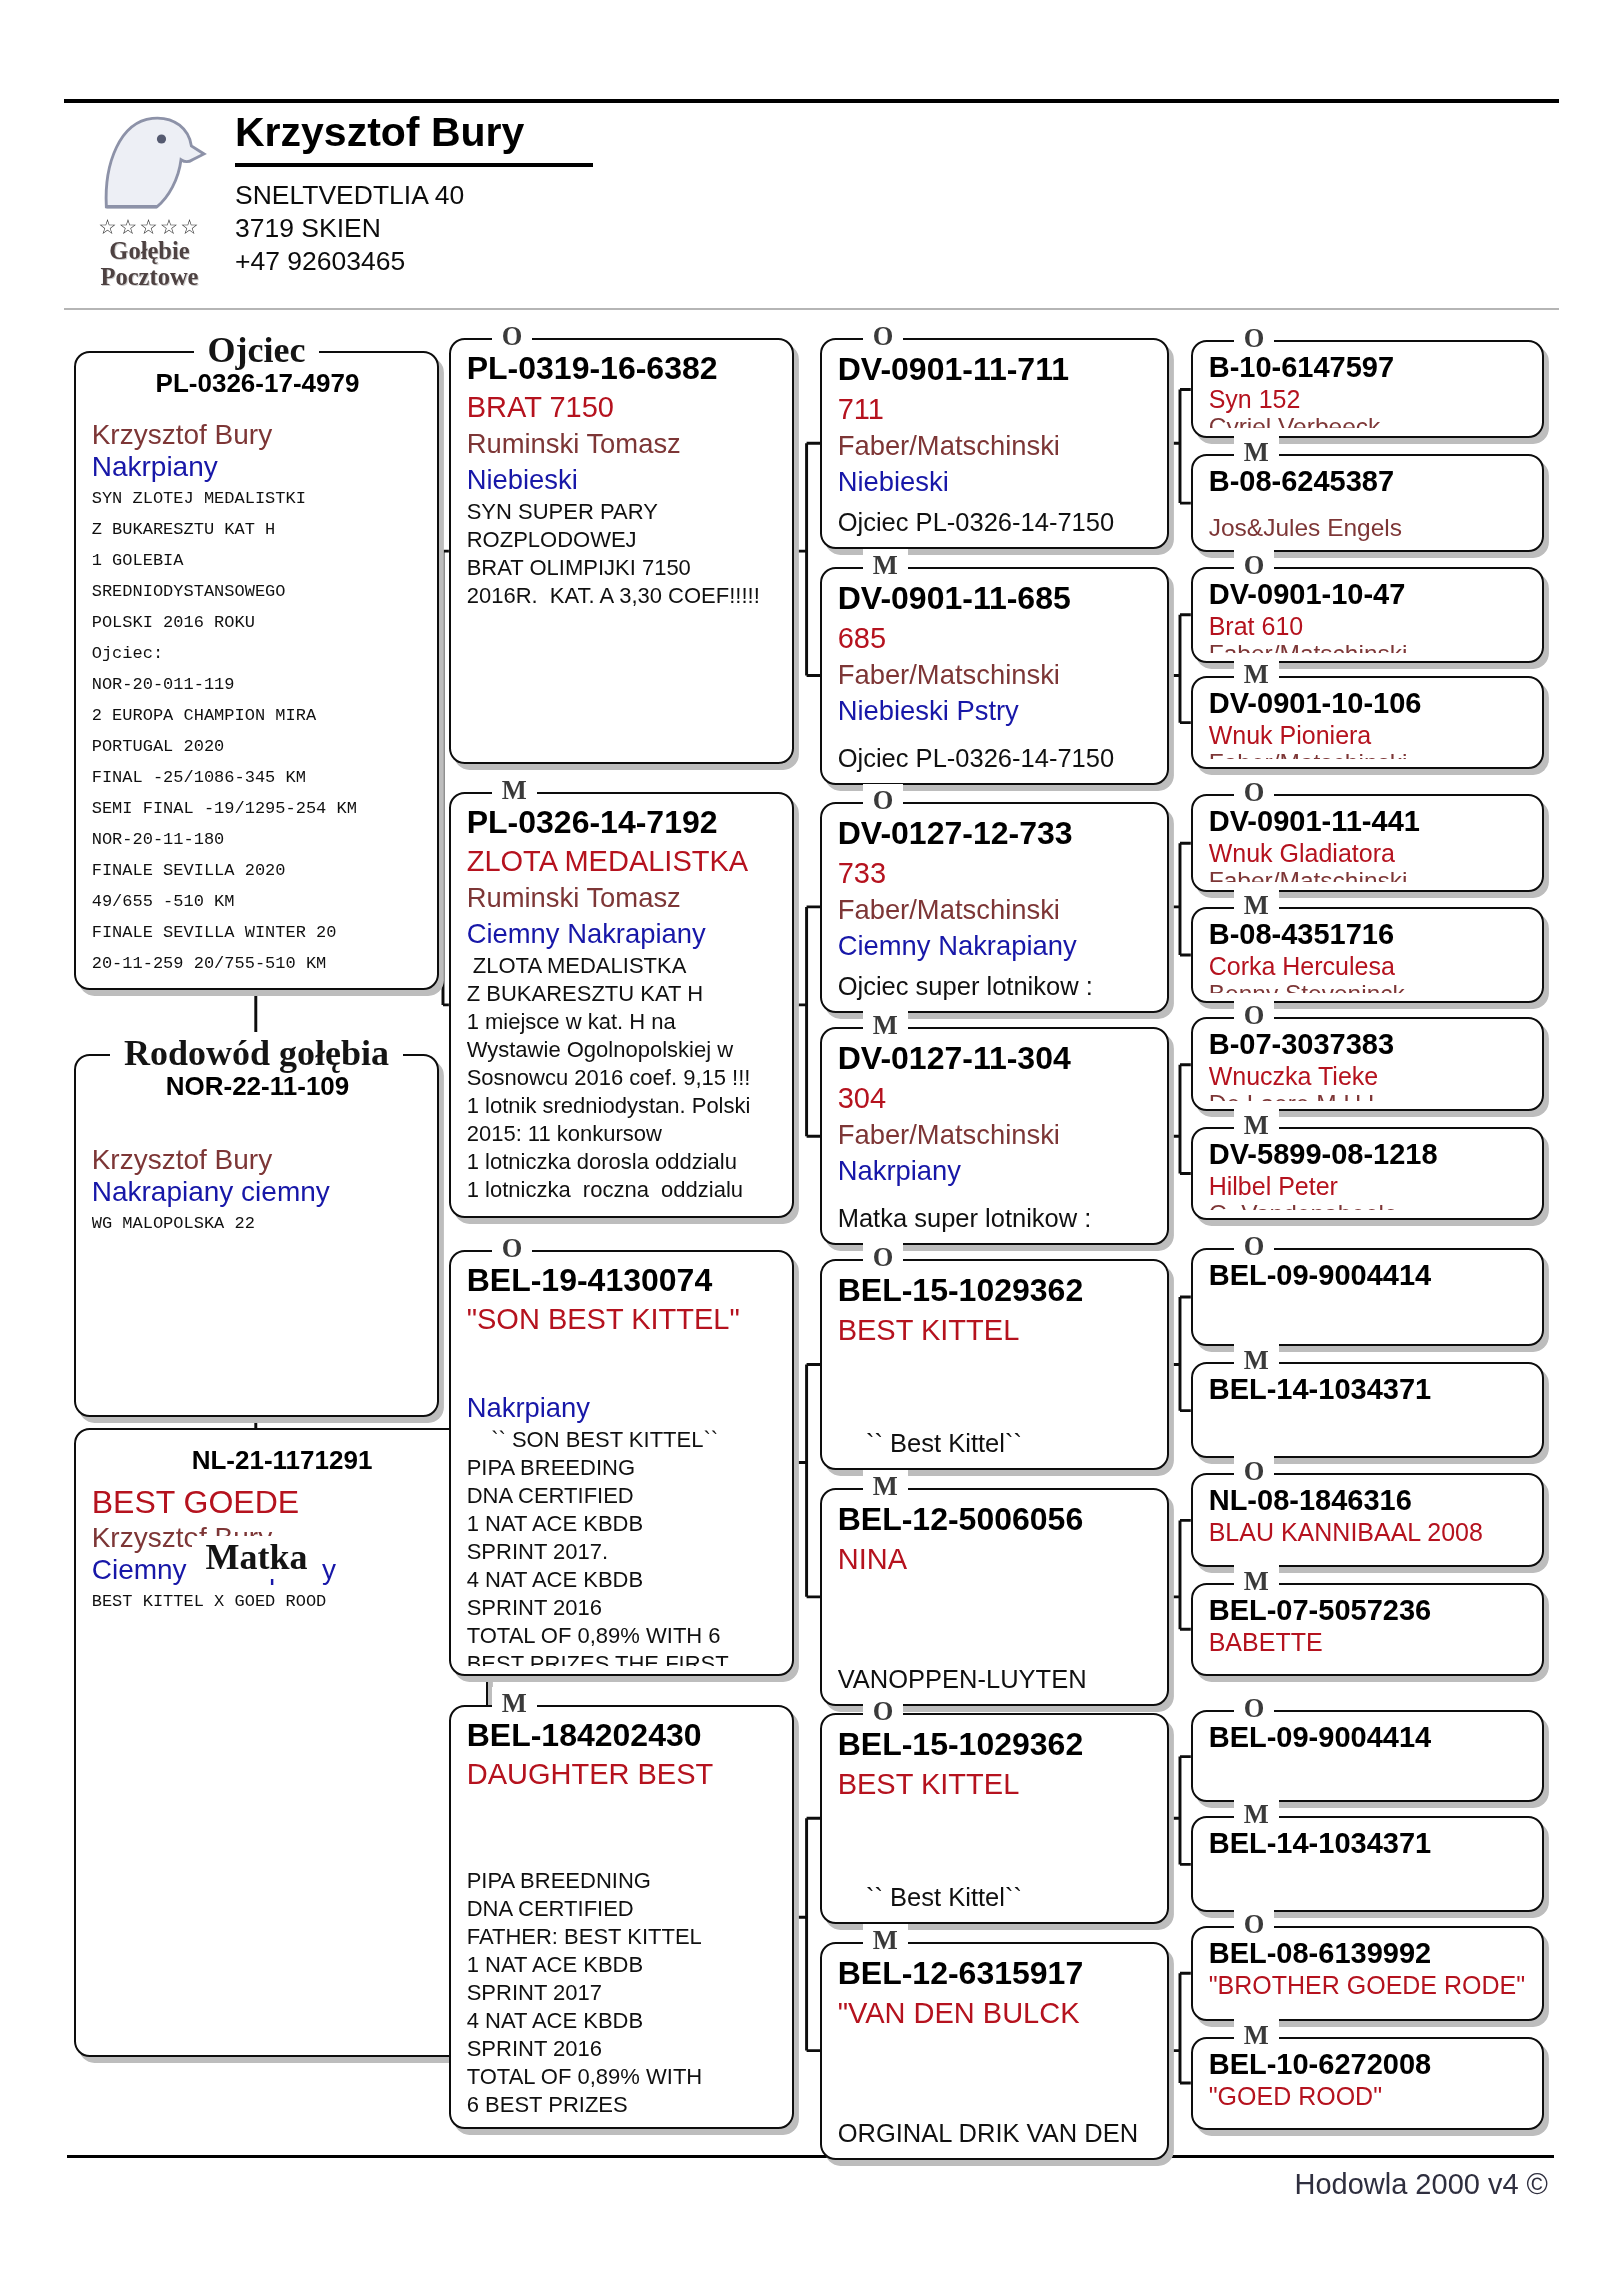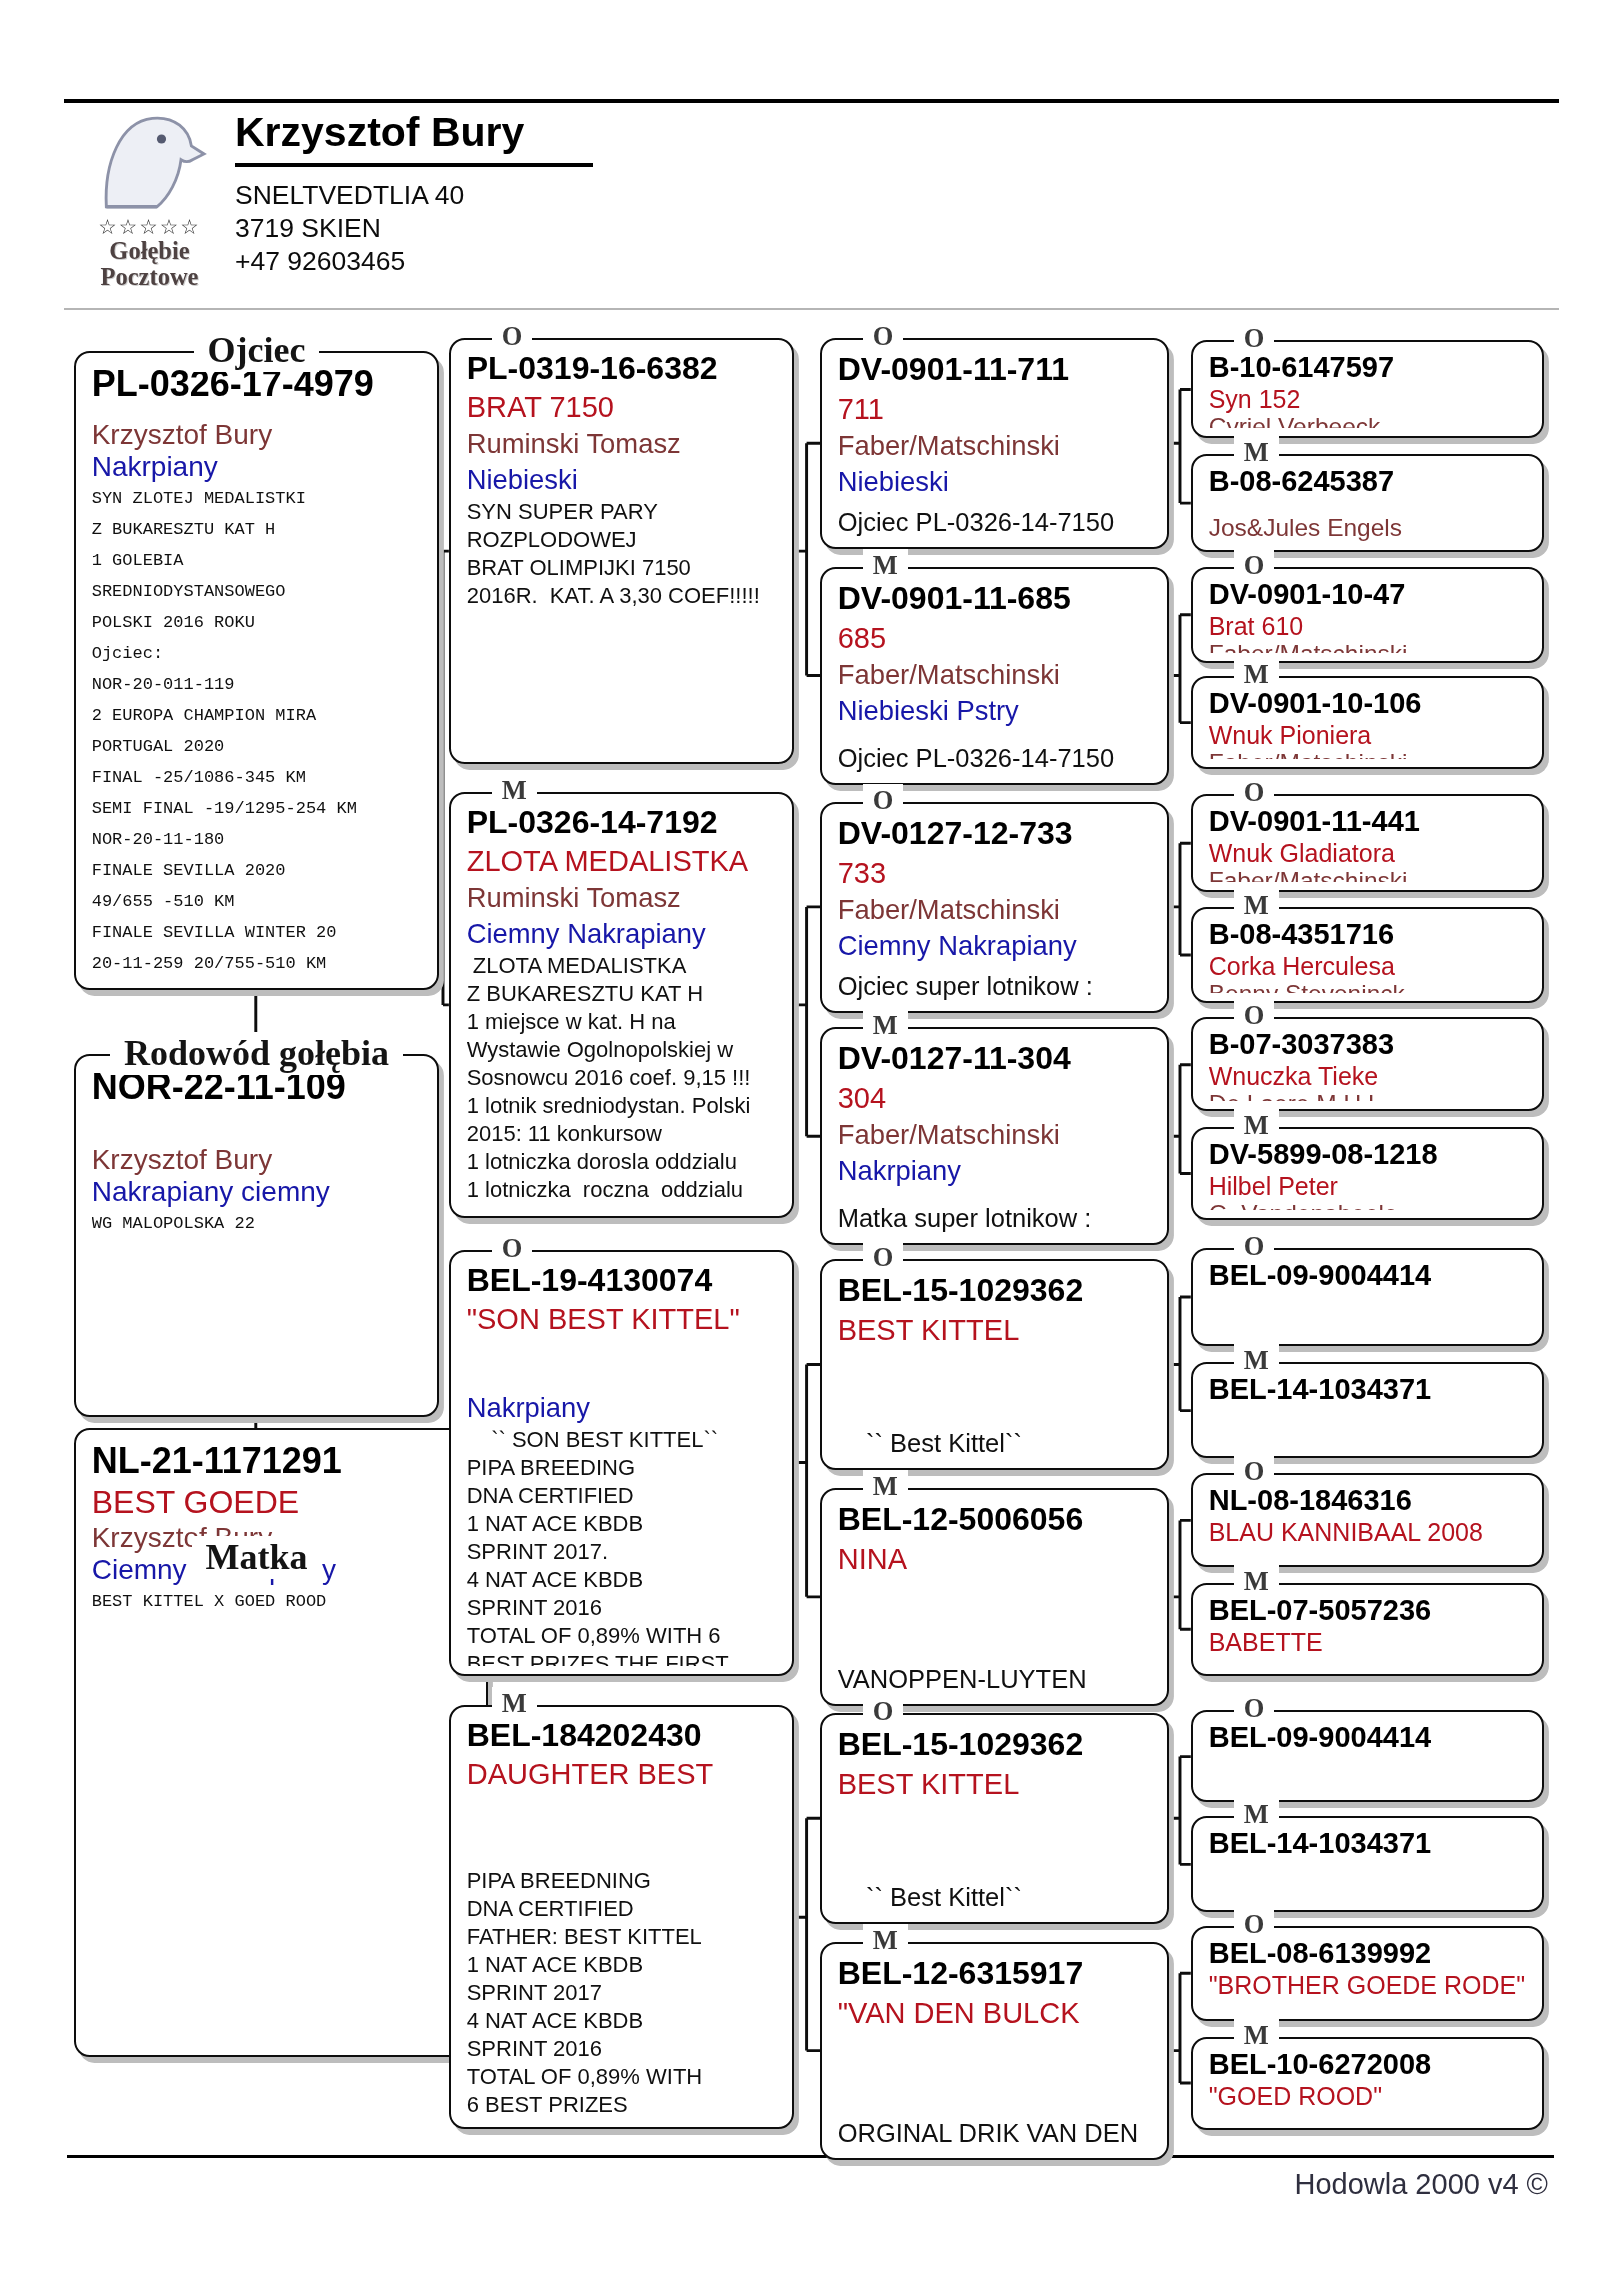--- a/index.html
+++ b/index.html
@@ -18,21 +18,21 @@
   .pbox .inner{display:flex;flex-direction:column;flex:1;overflow:hidden;}
   .marker{position:absolute;top:-19.6px;left:41px;background:#fff;padding:0 9.8px;font-family:"Liberation Serif",serif;font-weight:700;font-size:26.5px;color:#3a3a3a;line-height:33px;}
   .sec-label{position:absolute;text-align:center;z-index:3;pointer-events:none;}
   .sec-label span{display:inline-block;background:#fff;padding:0 13.7px;font-family:"Liberation Serif",serif;font-weight:700;font-size:36px;color:#141414;line-height:43px;}
   .ring{font-weight:700;color:#000;}
   .rname{color:#b5121e;}
   .rowner{color:#7d3636;}
   .rcolor{color:#1717a8;}
   .rnote{color:#101010;white-space:pre-wrap;}
   
-  .c1 .ring{font-size:36px;line-height:45px;}
+  .c1 .ring{font-size:26px;line-height:45px;text-align:center;}
   .c1 .rname{font-size:32px;line-height:39px;}
   .c1 .rowner{font-size:28px;line-height:31px;}
   .c1 .rcolor{font-size:28px;line-height:33px;}
   .c1 .rnote{font-size:17px;line-height:31px;font-family:Liberation Mono, monospace;}
   .c2 .ring{font-size:32px;line-height:41px;}
   .c2 .rname{font-size:29px;line-height:37px;}
   .c2 .rowner{font-size:27.4px;line-height:35px;}
   .c2 .rcolor{font-size:27.4px;line-height:37px;}
   .c2 .rnote{font-size:22px;line-height:28px;}
   .c3 .ring{font-size:32px;line-height:43px;}

